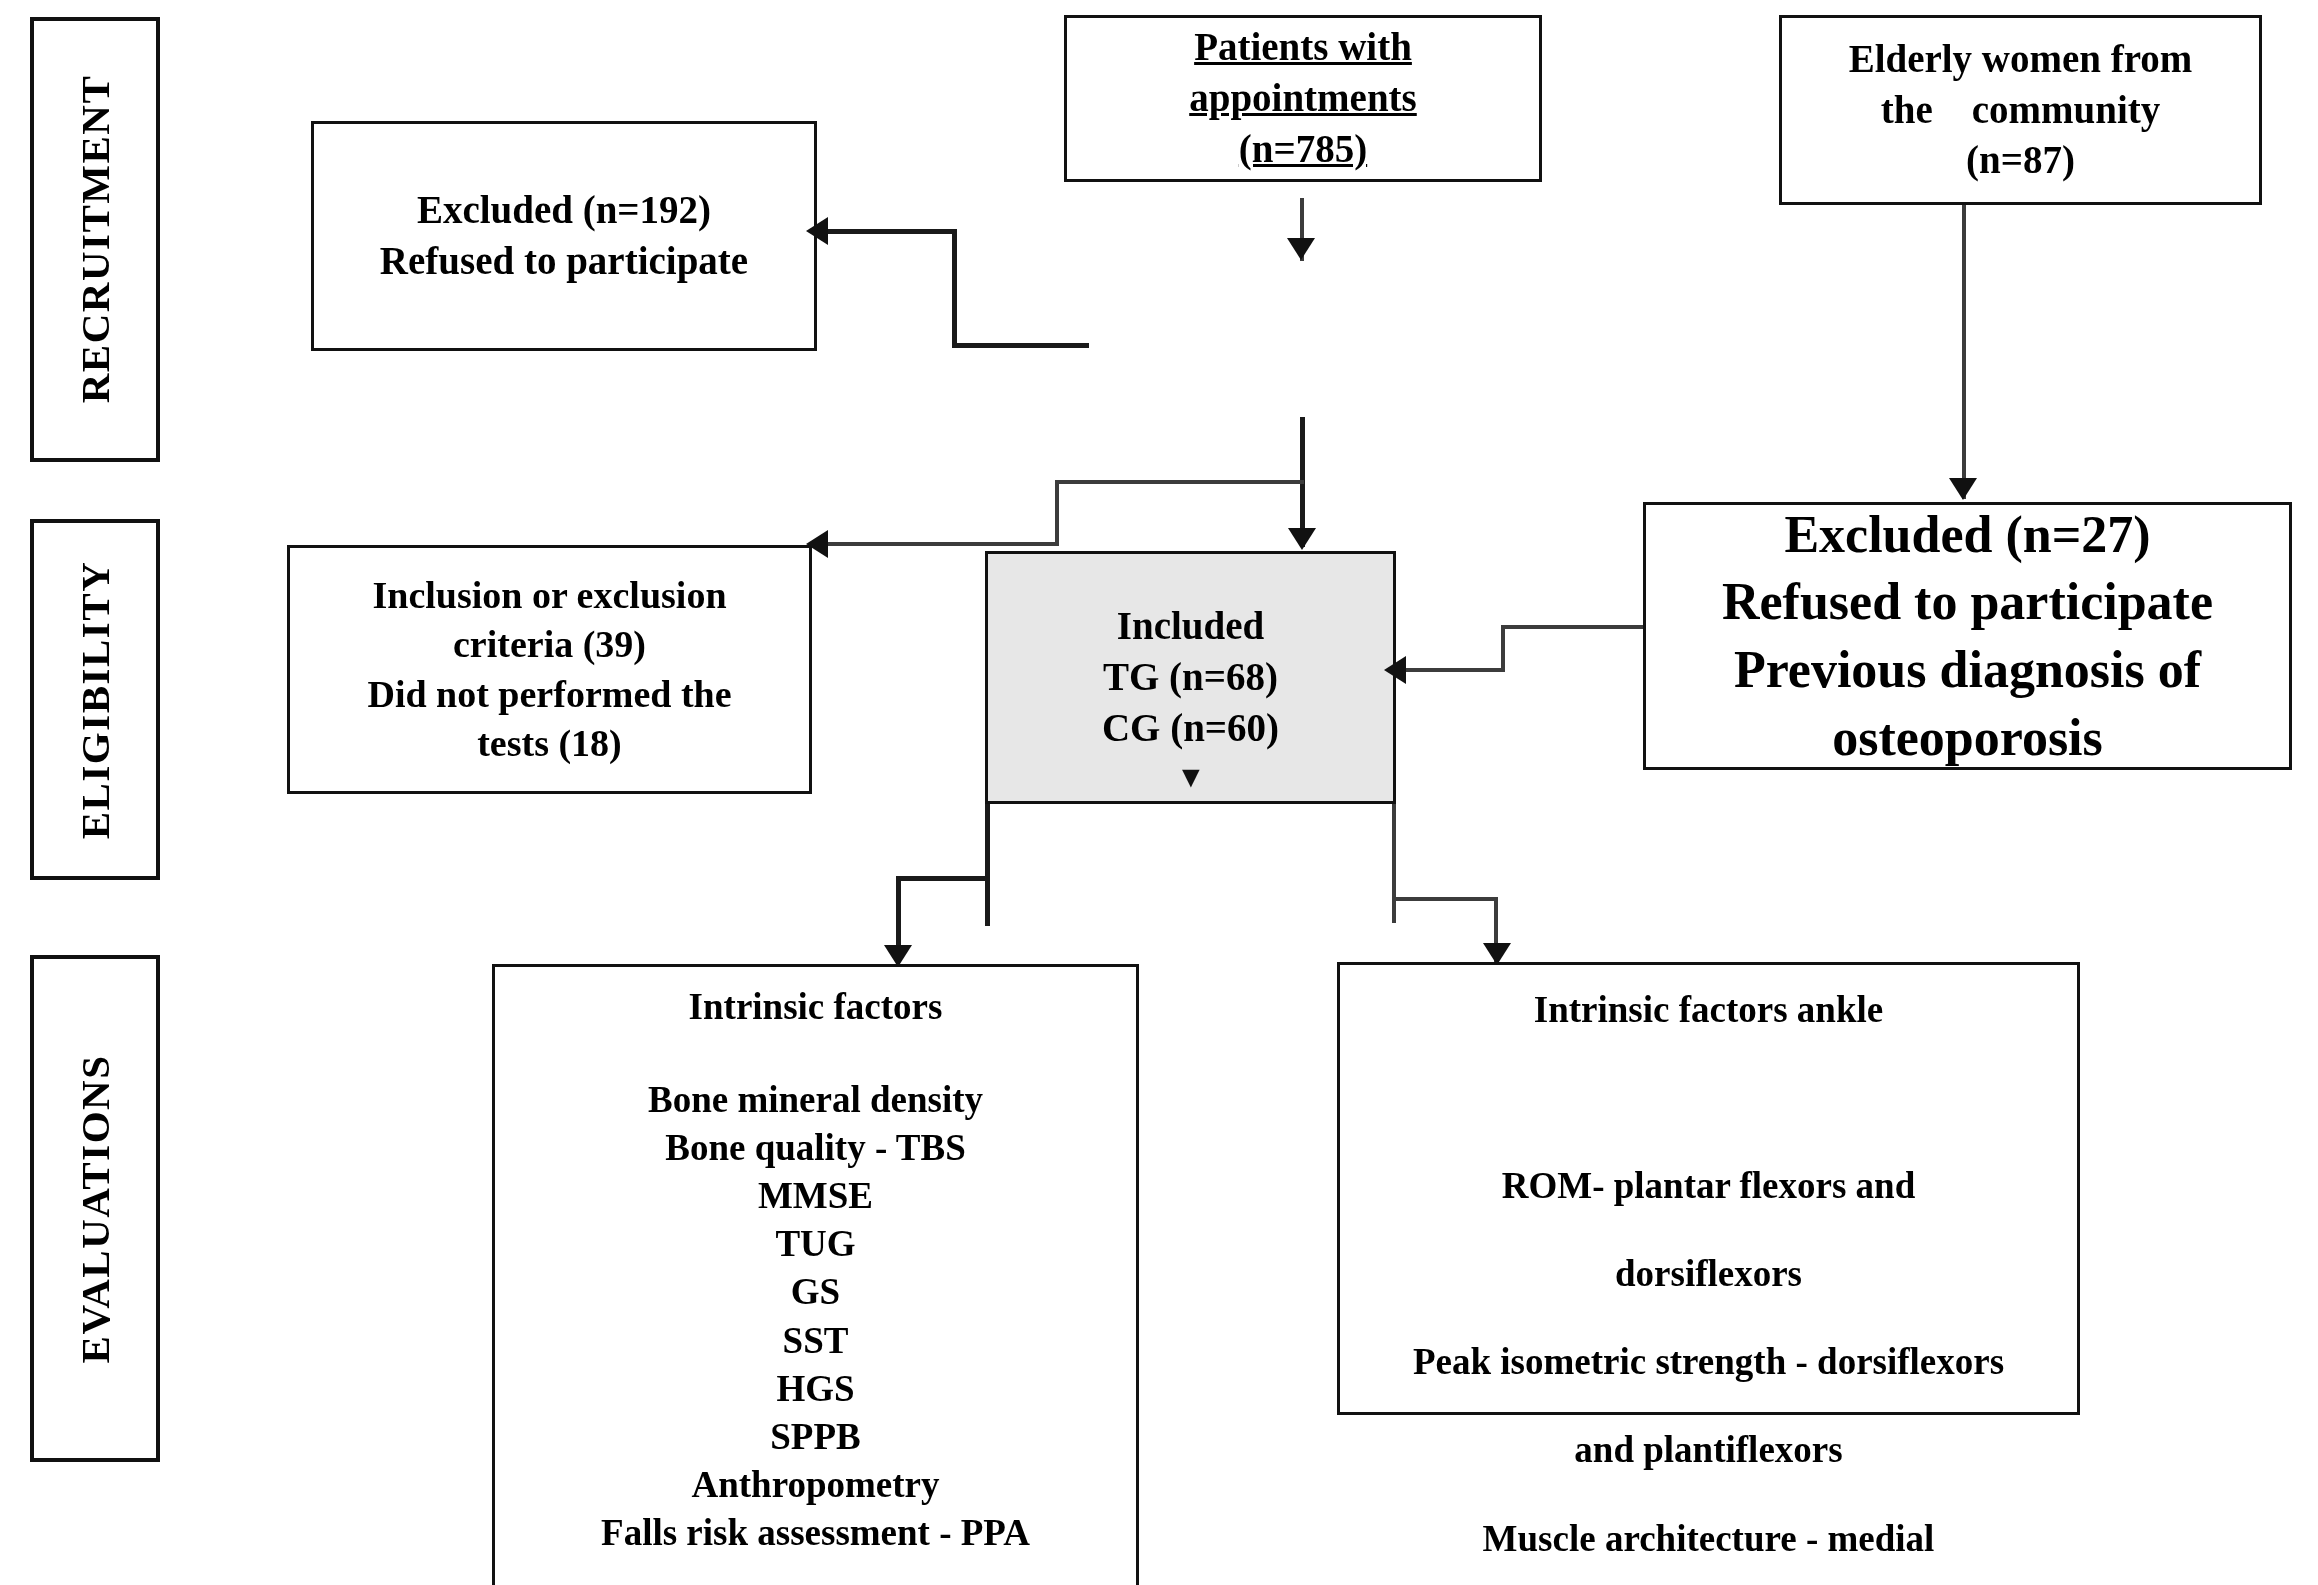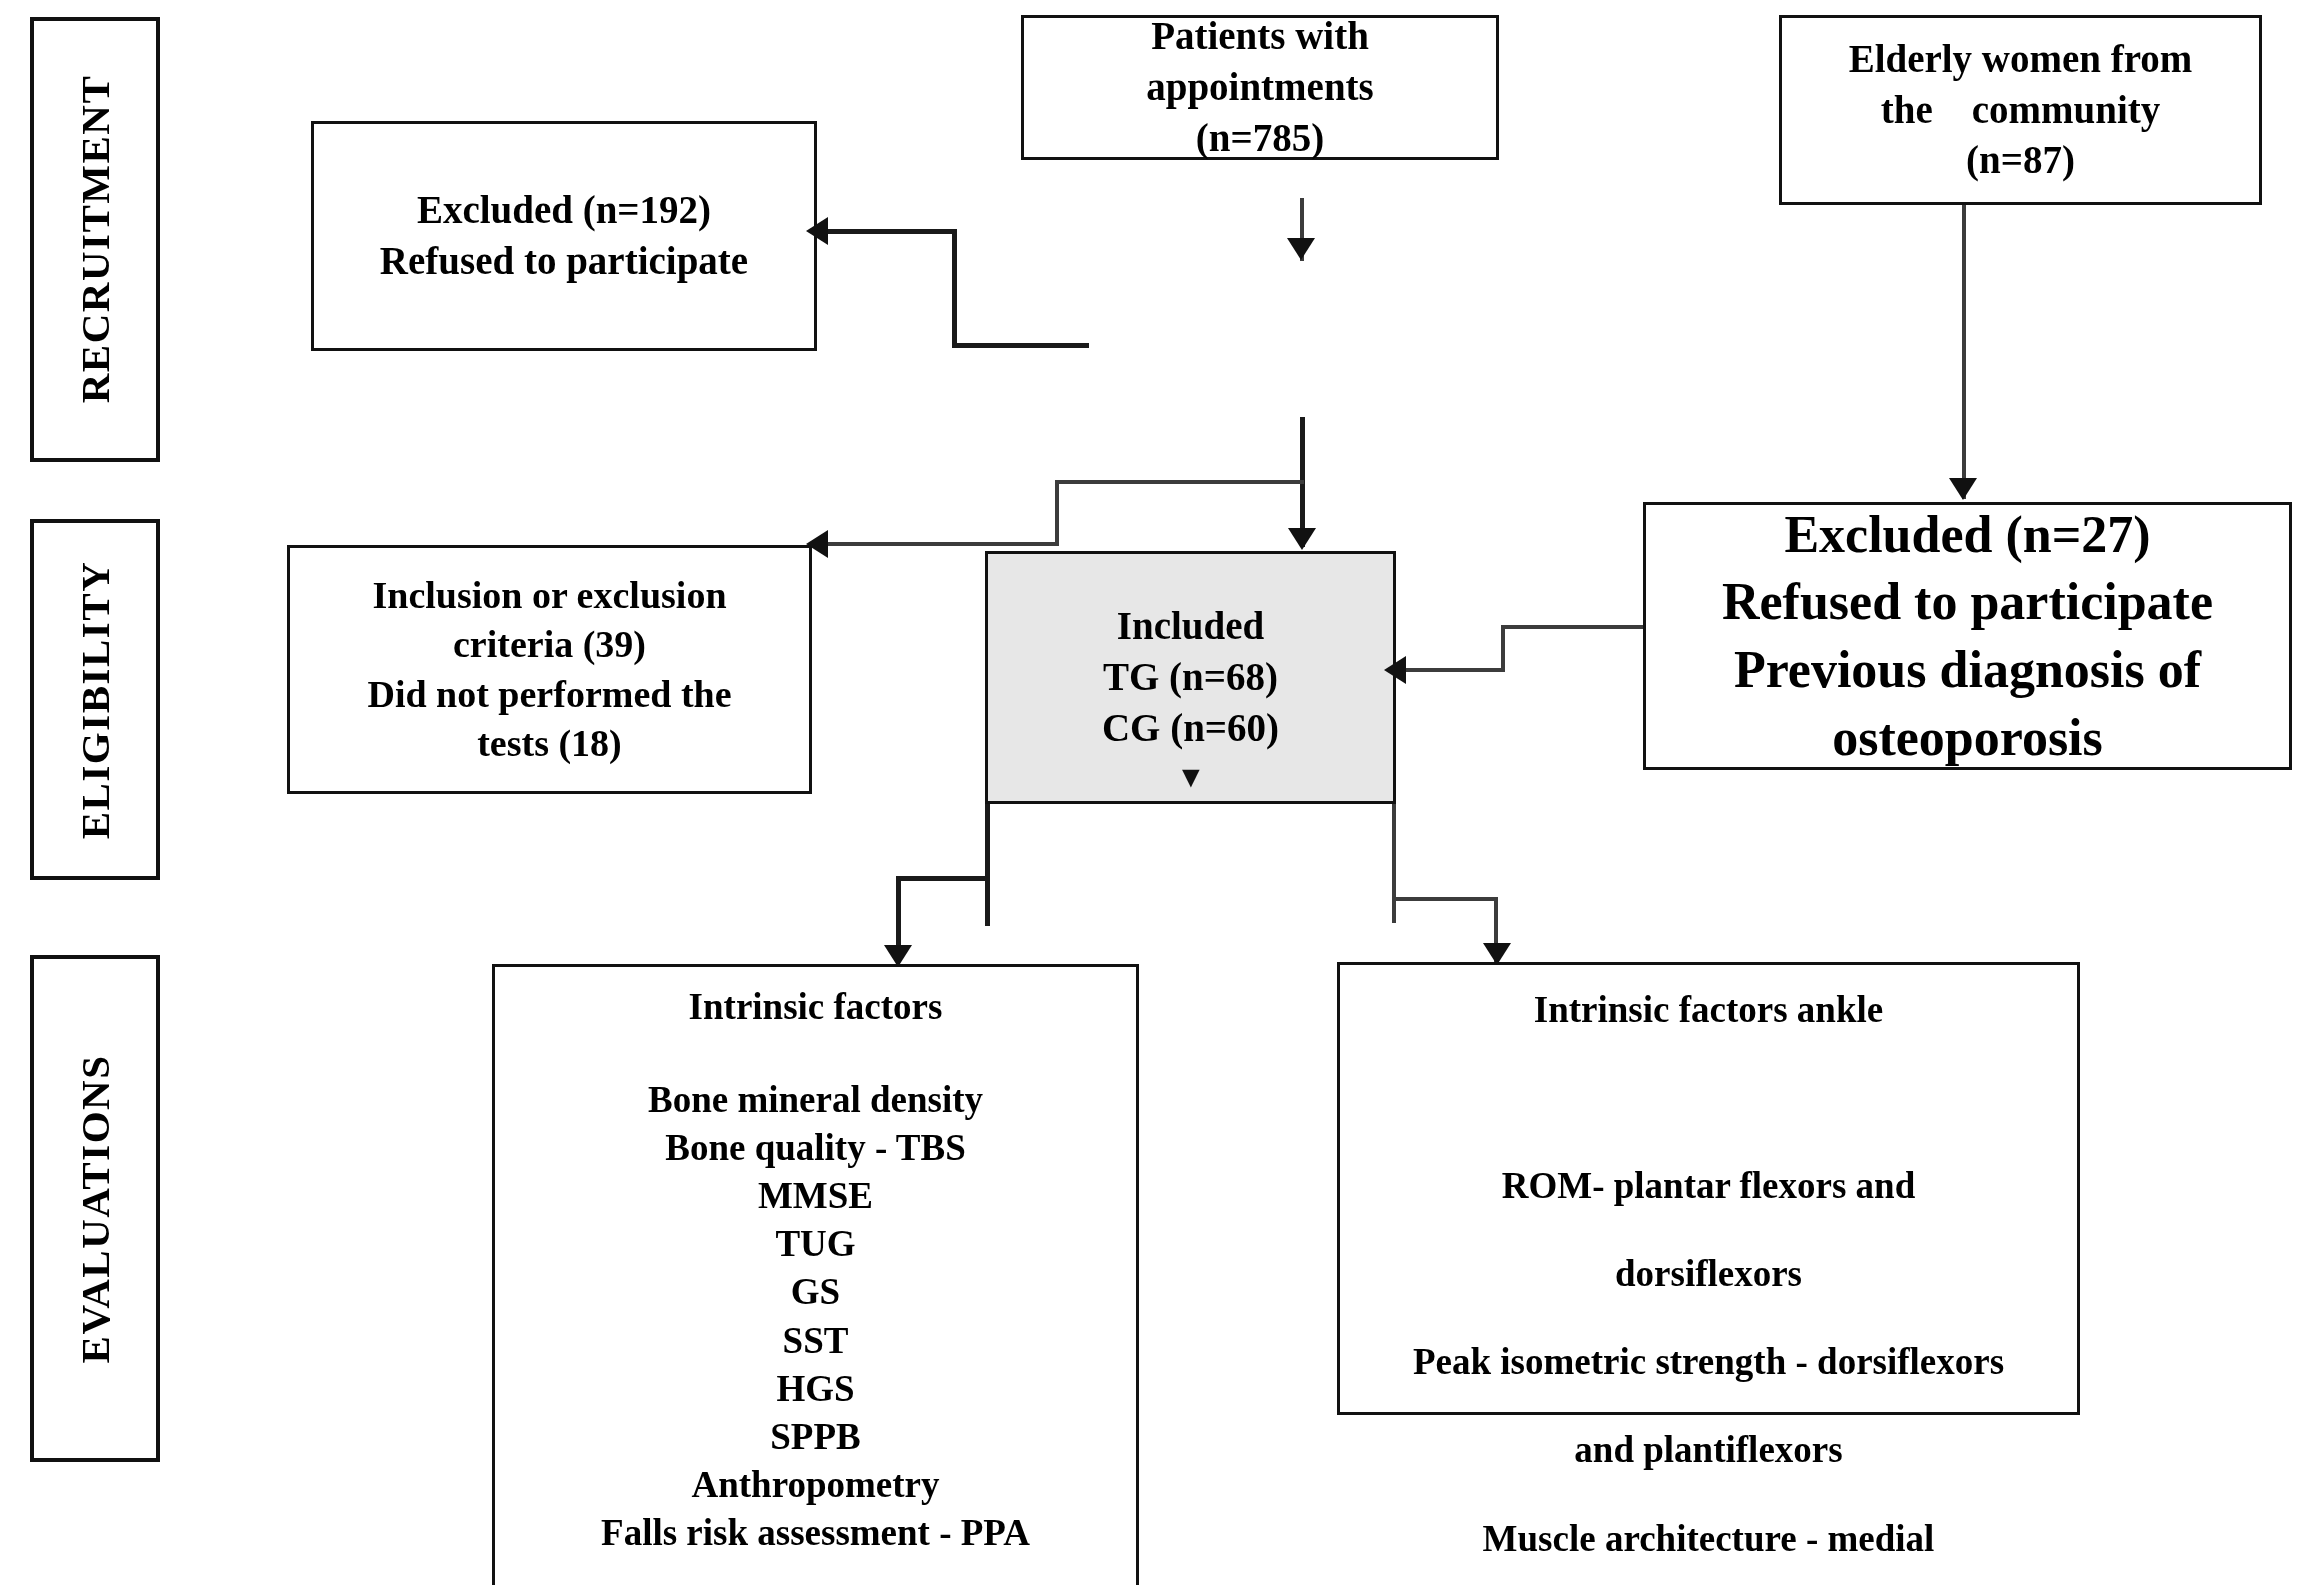--- a/index.html
+++ b/index.html
@@ -133,21 +133,21 @@
   <div class="seg" style="left:985px; top:802px; width:4.5px; height:124px;"></div>
   <div class="seg" style="left:896px; top:876px; width:94px; height:4.5px;"></div>
   <div class="seg" style="left:896px; top:876px; width:4.5px; height:85px;"></div>
   <div class="arrow-d" style="left:884px; top:945px;"></div>
 
   <div class="seg thin" style="left:1392px; top:802px; width:3.8px; height:121px;"></div>
   <div class="seg thin" style="left:1392px; top:897px; width:106px; height:3.8px;"></div>
   <div class="seg thin" style="left:1494px; top:897px; width:3.8px; height:67px;"></div>
   <div class="arrow-d" style="left:1483px; top:943px;"></div>
 
-  <div class="box" style="left:1021px; top:15px; width:478px; height:145px; font-size:39px;">
+  <div class="box" style="left:1064px; top:15px; width:478px; height:167px; font-size:39px;text-decoration:underline;">
     <span class="ln">Patients with</span>
     <span class="ln">appointments</span>
     <span class="ln">(n=785)</span>
   </div>
 
   <div class="box" style="left:1779px; top:15px; width:483px; height:190px; font-size:39px;">
     <span class="ln">Elderly women from</span>
     <span class="ln">the    community</span>
     <span class="ln">(n=87)</span>
   </div>

